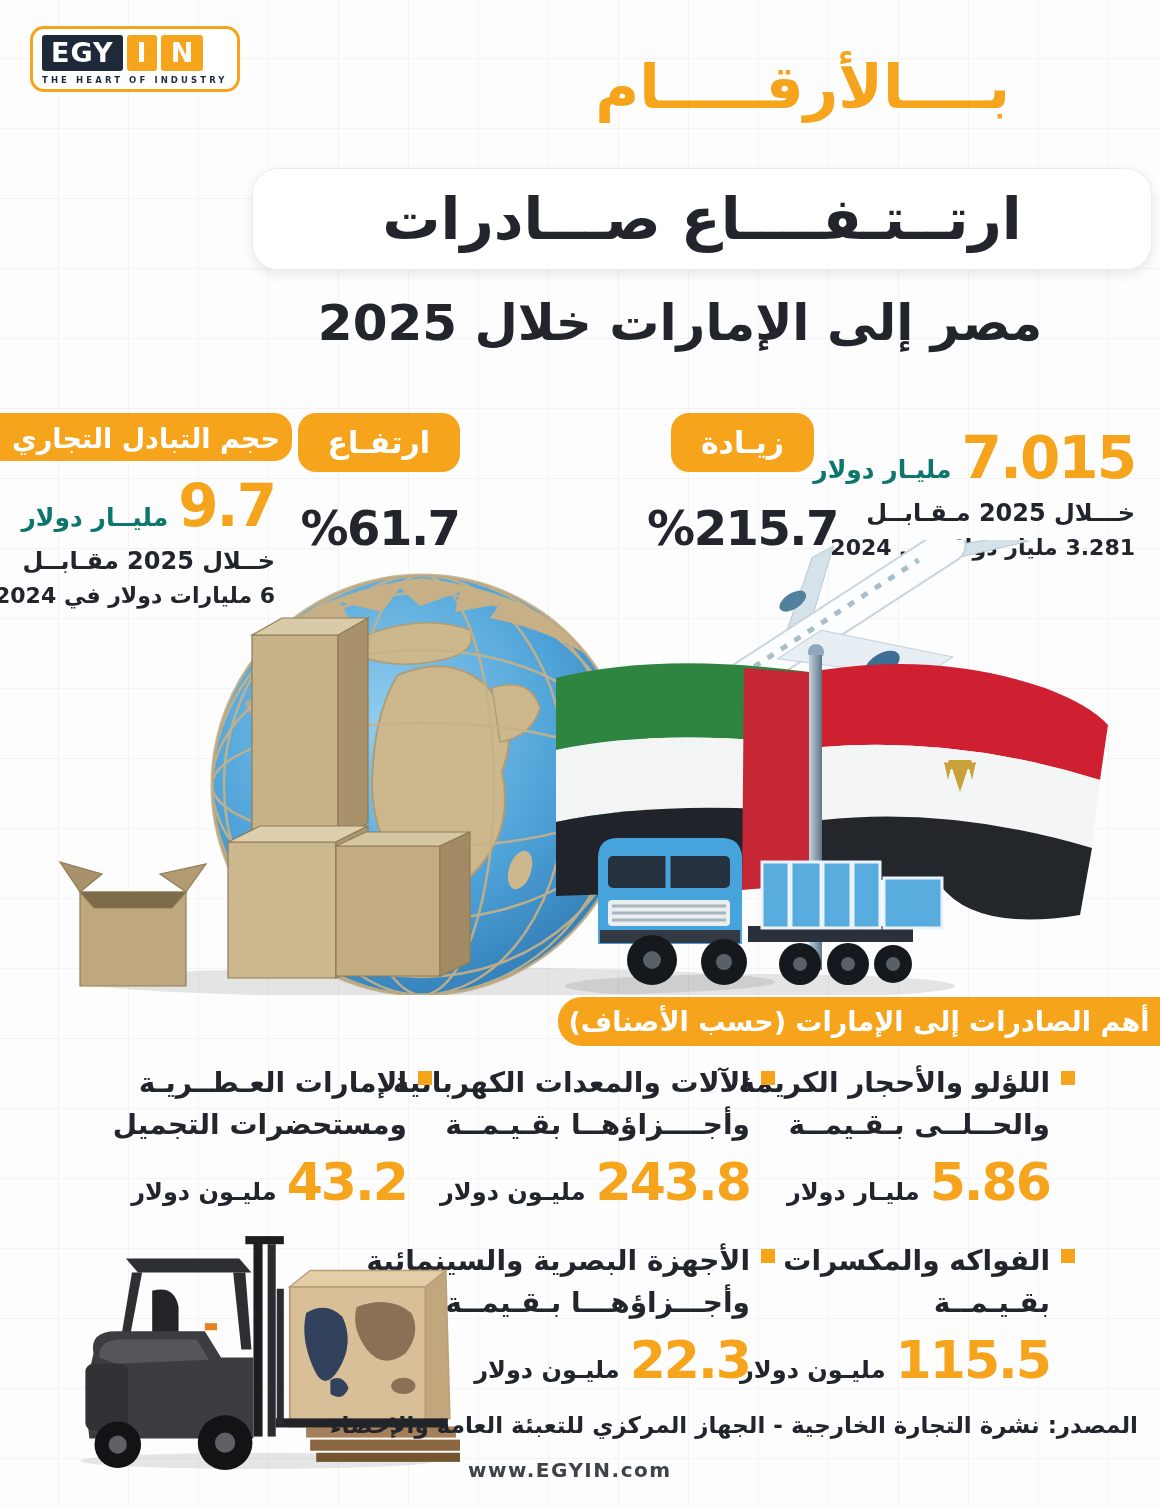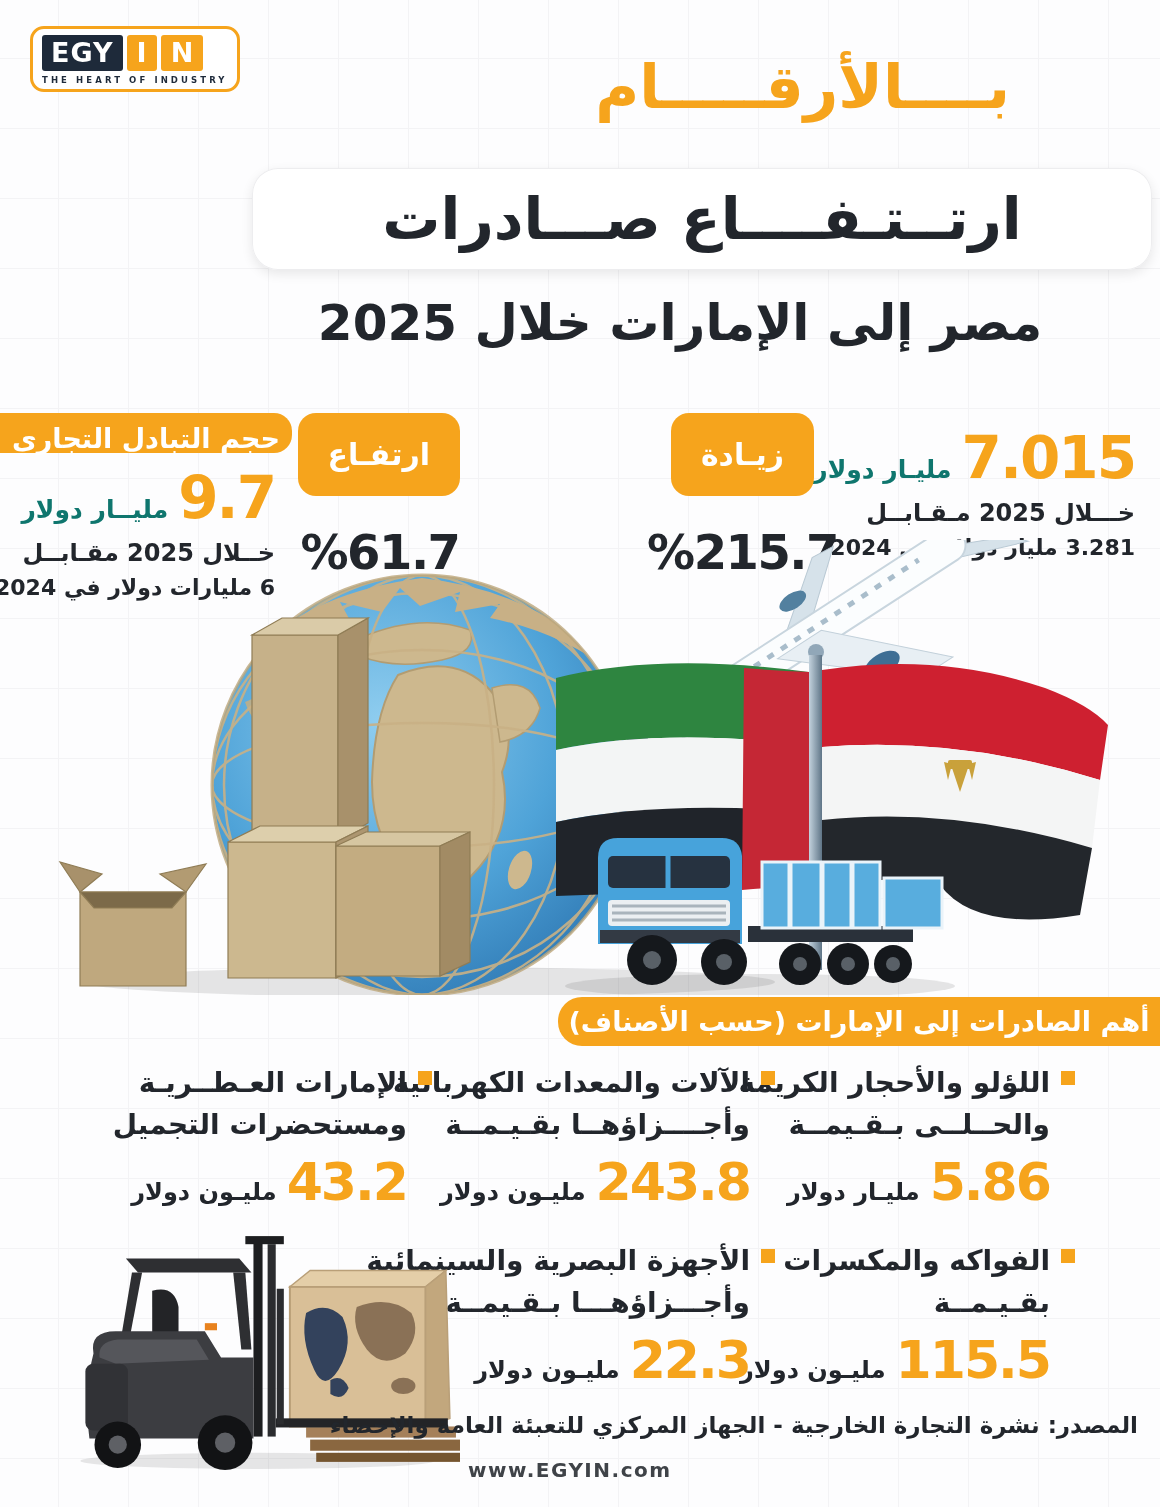--- a/index.html
+++ b/index.html
@@ -27,24 +27,24 @@
           direction:rtl;white-space:nowrap;}
   .pill{position:absolute;top:168px;left:252px;right:8px;height:102px;background:#fff;border-radius:26px;
         box-shadow:0 4px 12px rgba(0,0,0,.09), inset 0 0 0 1px #EDEDEF;
         display:flex;align-items:center;justify-content:center;}
   .pill-text{font-size:58px;font-weight:bold;color:#22262C;direction:rtl;white-space:nowrap;}
   .subtitle{position:absolute;top:294px;left:260px;right:60px;text-align:center;font-size:50px;
             font-weight:bold;color:#22262C;direction:rtl;white-space:nowrap;}
   
   .stat{position:absolute;top:413px;direction:rtl;}
   .badge{background:#F6A41C;color:#fff;font-weight:bold;text-align:center;}
-  .badge-block{display:block;height:40px;line-height:52px;font-size:27px;white-space:nowrap;}
+  .badge-block{display:block;height:48px;line-height:52px;font-size:27px;white-space:nowrap;}
   .flush-right{border-radius:18px 0 0 18px;}
   .flush-left{border-radius:0 18px 18px 0;}
-  .badge-pill{display:inline-block;border-radius:18px;font-size:30px;padding:24px 30px;white-space:nowrap;}
+  .badge-pill{display:inline-block;border-radius:18px;font-size:30px;padding:12px 30px;white-space:nowrap;}
   .stat-right{right:0;width:300px;text-align:right;}
   .stat-left{left:0;width:292px;text-align:right;}
   .stat-right .rows{padding-right:25px;}
   .stat-left .rows{padding-right:17px;padding-left:10px;}
   .big-row{display:flex;align-items:baseline;gap:10px;margin-top:16px;}
   .big-num{font-size:58px;font-weight:bold;color:#F6A41C;line-height:1;letter-spacing:-2px;}
   .big-unit{font-size:25px;font-weight:bold;color:#0f766e;white-space:nowrap;margin-left:7px;}
   .line2{font-size:24px;font-weight:bold;color:#22262C;margin-top:12px;white-space:nowrap;}
   .line3{font-size:22px;font-weight:bold;color:#22262C;margin-top:8px;white-space:nowrap;}
   .stat-mid1{right:315px;width:205px;text-align:center;}

